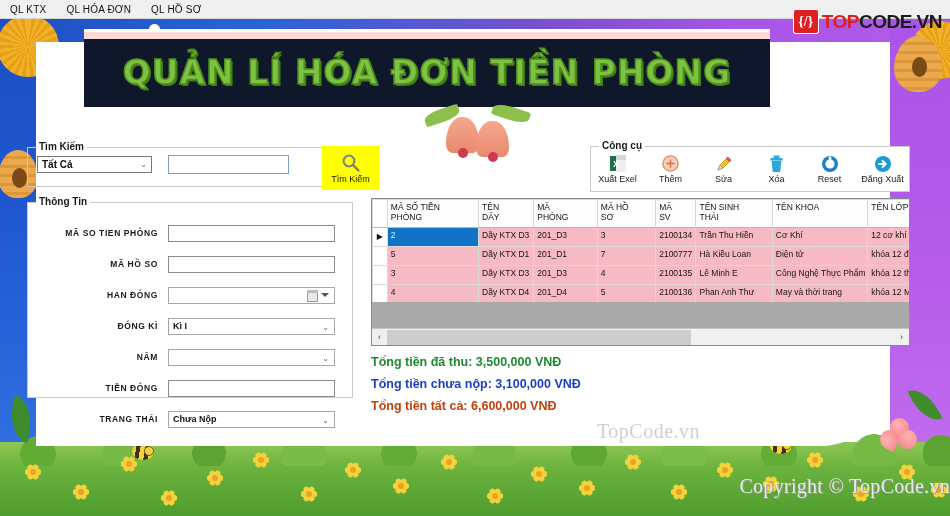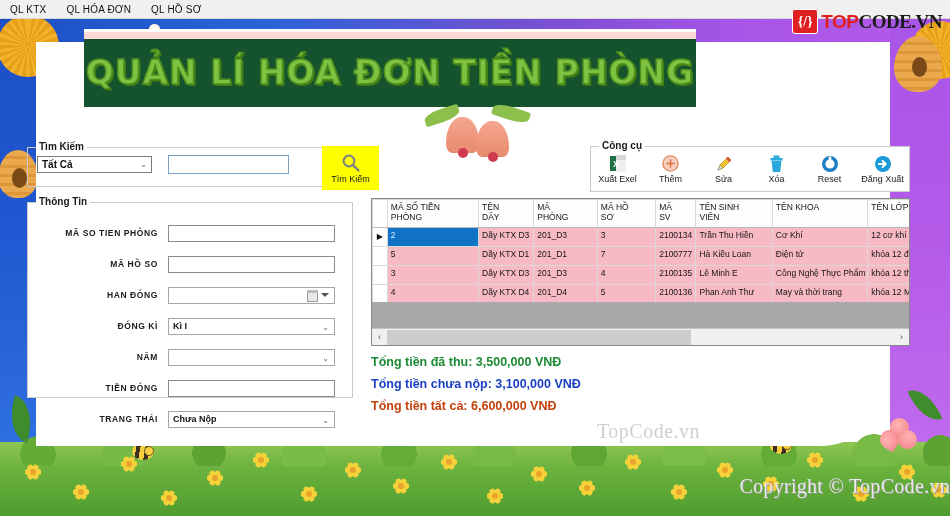--- a/index.html
+++ b/index.html
@@ -99,25 +99,25 @@
              background:#f0f0f0; border-bottom:1px solid #d6d6d6; display:flex; align-items:center; }
   .menu-item { font-size:10px; color:#101010; padding:0 10px; letter-spacing:.2px; cursor:default; }
 
   
   .logo { position:absolute; right:8px; top:9px; display:flex; align-items:center; height:25px; }
   .logo-badge { width:26px; height:25px; background:#e02020; border-radius:3px; position:relative;
                 display:flex; align-items:center; justify-content:center; margin-right:3px;
                 box-shadow:0 0 0 1px #fff inset; }
   .logo-badge span { color:#fff; font-weight:bold; font-size:14px; font-family:"Liberation Serif",serif; }
   .logo-top { color:#e02020; font-weight:bold; font-size:19px; letter-spacing:-.5px; }
-  .logo-rest{ color:#1b1b1b; font-weight:bold; font-size:19px; letter-spacing:-.5px;font-family:Liberation Serif, serif; }
-
-  
-  .banner { position:absolute; left:84px; top:29px; width:612px; height:78px;
-            background:#14532d; border-top:4px solid #ffffff; }
+  .logo-rest{ color:#1b1b1b; font-weight:bold; font-size:19px; letter-spacing:-.5px; }
+
+  
+  .banner { position:absolute; left:84px; top:29px; width:686px; height:78px;
+            background:#0f172a; border-top:4px solid #ffffff; }
   .banner .stripe-t { position:absolute; left:0; top:-1px; width:100%; height:7px; background:#ffd9d3; }
   .banner-title { position:absolute; left:0; right:0; top:20px; text-align:center;
                   font-size:33px; font-weight:bold; color:#7ec242; letter-spacing:1px;
                   font-family:"DejaVu Sans", sans-serif;
                   -webkit-text-stroke:1.5px #4f8f1e;
                   text-shadow:2px 2px 0 #3f7a16; }
   .bells { position:absolute; left:418px; top:103px; width:118px; height:56px; }
   .bell { position:absolute; width:33px; height:36px; background:linear-gradient(180deg,#f5a78f,#e88a6d);
           border-radius:46% 46% 18% 18% / 72% 72% 26% 26%; }
   .bell::after{ content:""; position:absolute; left:50%; bottom:-5px; width:10px; height:10px; margin-left:-5px;
@@ -536,21 +536,21 @@
 PHÒNG</th>
             <th style="width:52px">TÊN
 DÃY</th>
             <th style="width:60px">MÃ
 PHÒNG</th>
             <th style="width:55px">MÃ HỒ
 SƠ</th>
             <th style="width:38px">MÃ
 SV</th>
             <th style="width:72px">TÊN SINH
-VIÊN</th>
+THÁI</th>
             <th style="width:90px">TÊN KHOA</th>
             <th style="width:60px">TÊN LỚP</th>
           </tr>
         </thead>
         <tbody>
           <tr>
             <td class="rowhdr"><span>▶</span></td>
             <td class="sel">2</td>
             <td>Dãy KTX D3</td>
             <td>201_D3</td>

